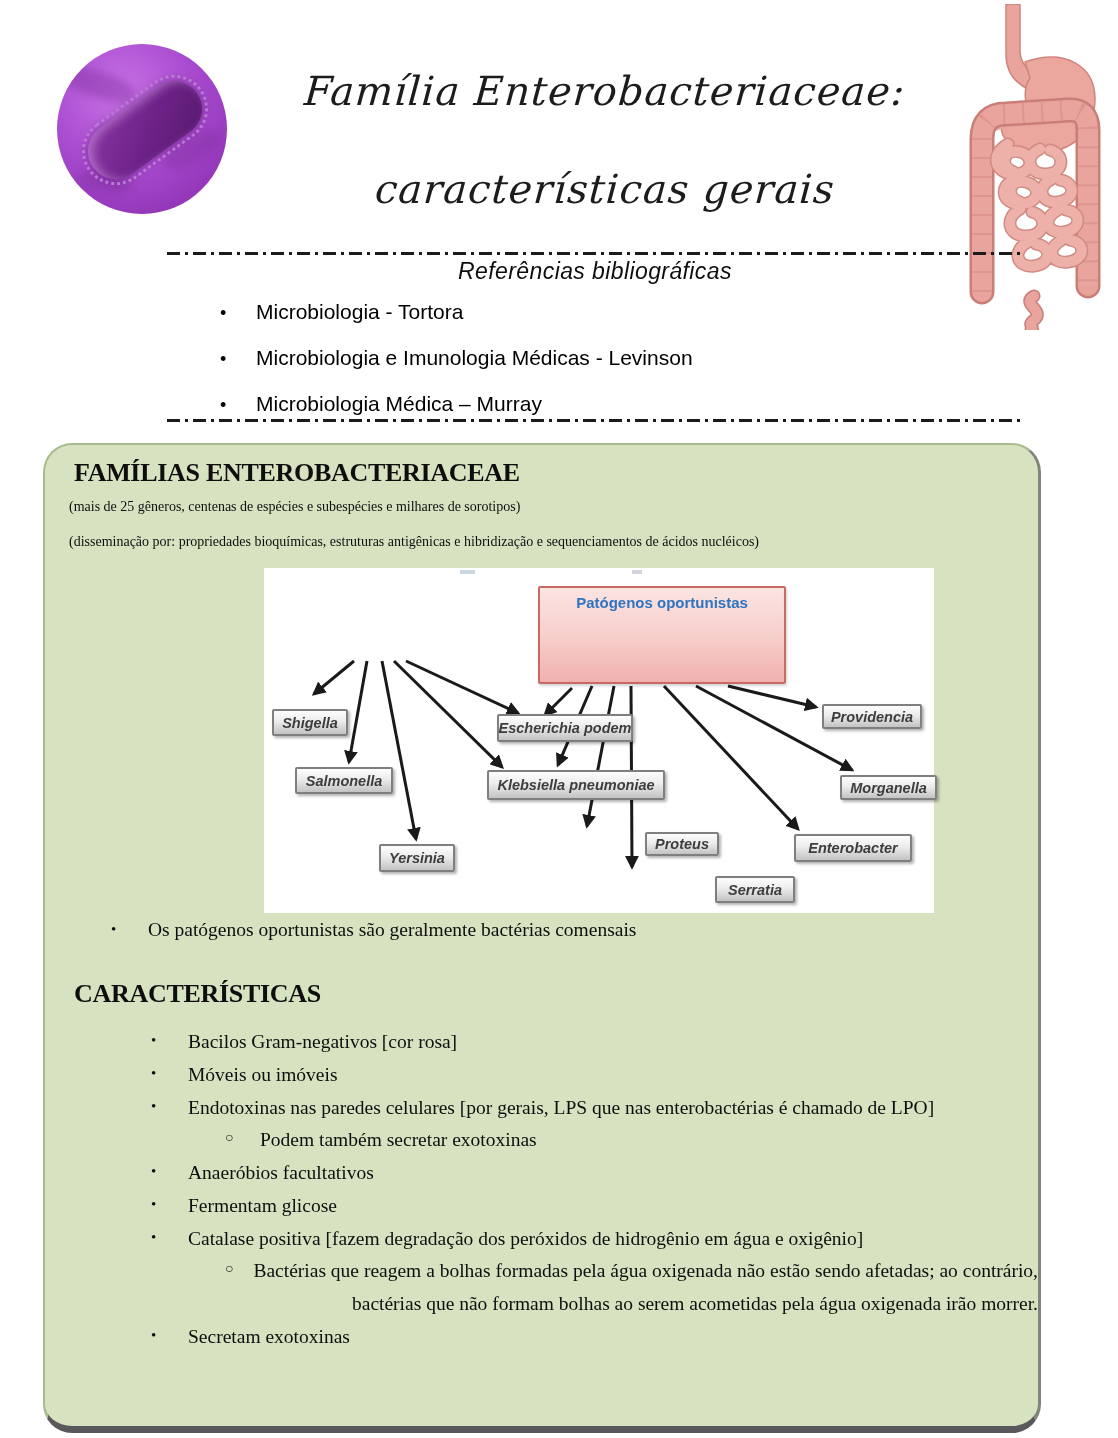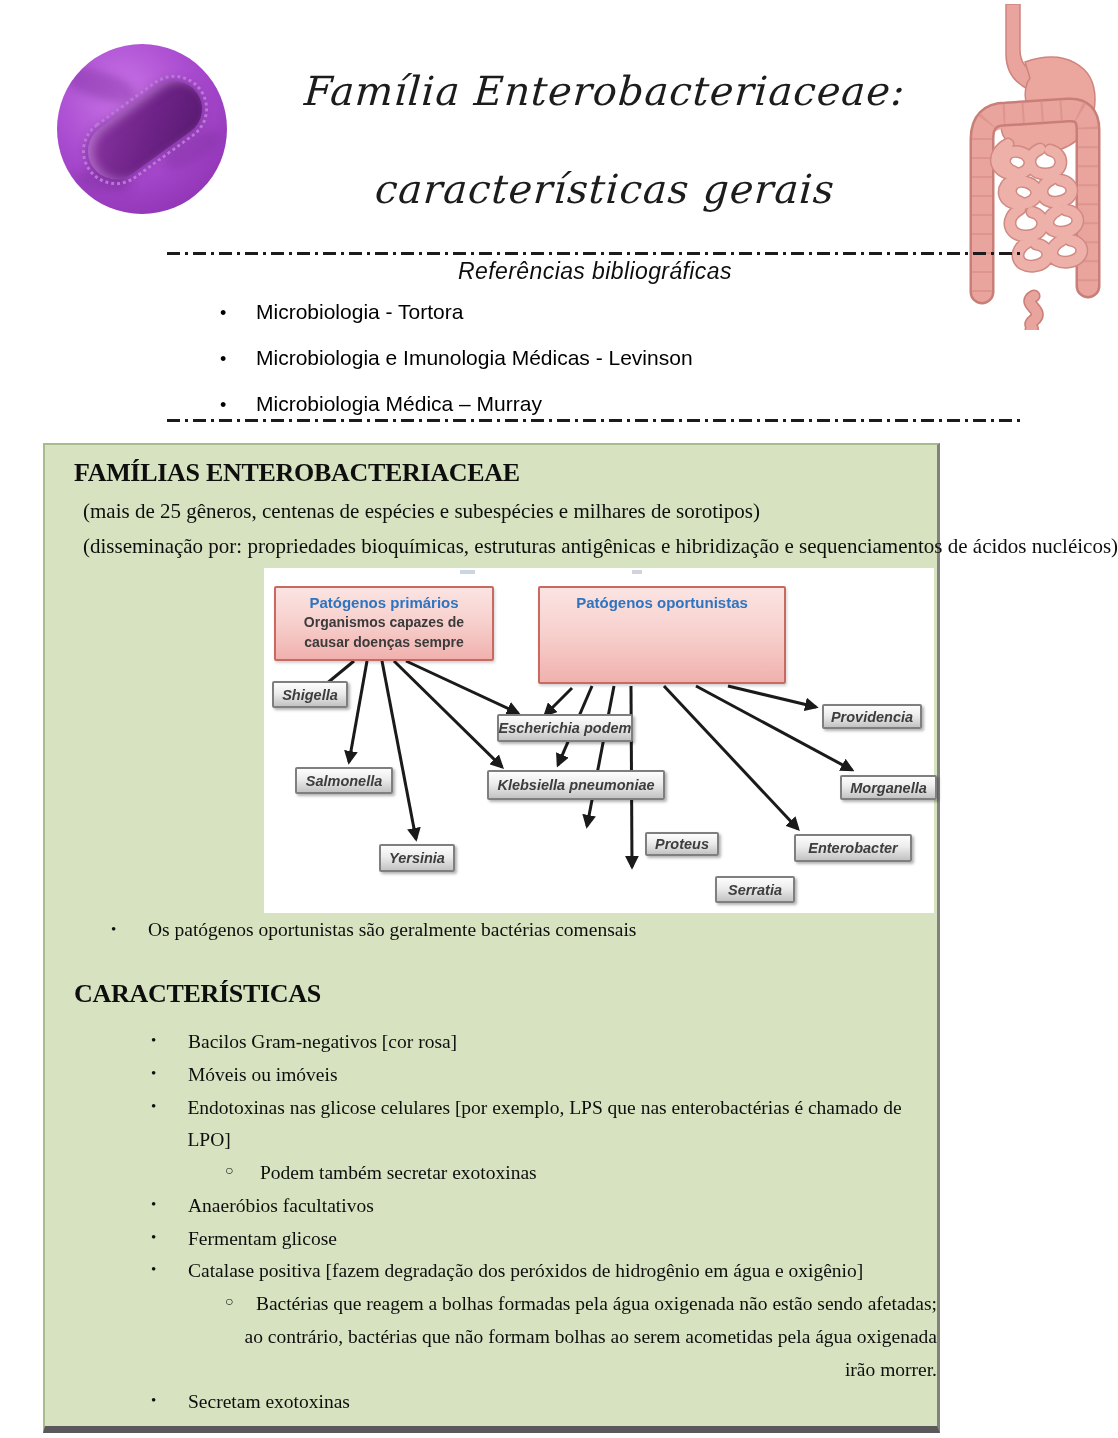--- a/index.html
+++ b/index.html
@@ -46,33 +46,33 @@
   .ref-heading {
     position:absolute; left:235px; top:258px; width:720px; text-align:center;
     font-style:italic; font-size:23px; letter-spacing:.4px; color:#0d0d0d;
   }
   .ref-list { position:absolute; left:220px; top:300px; }
   .ref-item { display:flex; align-items:baseline; margin-bottom:21px; font-size:21px; line-height:24px; color:#000; }
   .ref-bullet { width:36px; font-size:18px; }
 
   
   .panel {
-    position:absolute; left:43px; top:443px; width:897px; height:990px;
+    position:absolute; left:43px; top:443px; width:998px; height:990px;
     background:#d7e3c0;
     border-top:2px solid #a9bb8d; border-left:2px solid #a9bb8d;
-    border-right:3px solid #83837d; border-bottom:7px solid #59595b;
+    border-right:3px solid #83837d; border-bottom:7px solid #59595b;border-radius:29px;
   }
   .serif { font-family:"Liberation Serif", serif; }
   .gp-h {
     position:absolute; left:29px; font-family:"Liberation Serif", serif;
     font-weight:bold; font-size:26px; letter-spacing:-.3px; color:#0e0e0e;
   }
   .h-families { top:13px; }
   .h-caract  { top:534px; }
-  .gp-p { position:absolute; left:38px; font-size:21px; color:#0e0e0e; white-space:nowrap; }
+  .gp-p { position:absolute; left:24px; font-size:14px; color:#0e0e0e; white-space:nowrap; }
   .p1 { top:54px; }
   .p2 { top:89px; }
 
   .note-item { position:absolute; left:66px; top:474px; display:flex; font-size:19.5px; color:#0e0e0e; }
   .b-dot { width:37px; font-size:15px; padding-top:2px; }
   .b-circ { width:35px; font-size:14px; padding-top:2px; }
 
   .char-list { position:absolute; left:0; top:581px; width:100%; }
   .c-item { display:flex; font-size:19.5px; line-height:1.68; color:#0e0e0e; }
   .lvl1 { padding-left:106px; }
@@ -97,21 +97,21 @@
   .pbox-title { font-weight:bold; font-size:15px; color:#2e74c0; line-height:1.35; }
   .pbox-body  { font-weight:bold; font-size:14px; color:#3b3b3b; line-height:1.4; }
 
   .gbox {
     position:absolute; display:flex; align-items:center; justify-content:center;
     border:2px solid #7f7f7f; border-radius:2px;
     background:linear-gradient(180deg,#fdfdfd 0%, #ececec 45%, #c3c3c3 100%);
     font-style:italic; font-weight:bold; font-size:14.5px; color:#3d3d3d;
     box-shadow:2px 2px 3px rgba(0,0,0,.3); white-space:nowrap;
   }
-  .n-shigella     { left:8px;   top:113px; width:76px;  height:27px;text-align:right; }
+  .n-shigella     { left:8px;   top:141px; width:76px;  height:27px;text-align:right; }
   .n-salmonella   { left:31px;  top:199px; width:98px;  height:27px; }
   .n-yersinia     { left:115px; top:276px; width:76px;  height:28px; }
   .n-ecoli        { left:233px; top:146px; width:136px; height:28px; }
   .n-klebsiella   { left:223px; top:202px; width:178px; height:30px; }
   .n-proteus      { left:381px; top:264px; width:74px;  height:24px; }
   .n-serratia     { left:451px; top:308px; width:80px;  height:27px; }
   .n-enterobacter { left:530px; top:266px; width:118px; height:28px; }
   .n-morganella   { left:556px; top:207px; width:97px;  height:25px;margin-left:20px; }
   .n-providencia  { left:558px; top:136px; width:100px; height:25px; }
 </style>
@@ -189,24 +189,20 @@
         <line x1="308" y1="120" x2="281" y2="147"></line>
         <line x1="328" y1="118" x2="294" y2="197"></line>
         <line x1="350" y1="118" x2="323" y2="258"></line>
         <line x1="367" y1="118" x2="368" y2="299"></line>
         <line x1="400" y1="118" x2="534" y2="261"></line>
         <line x1="432" y1="118" x2="588" y2="202"></line>
         <line x1="464" y1="118" x2="552" y2="139"></line>
       </g>
     </svg>
 
-    <div class="pbox pbox-l">
-      <div class="pbox-title">Patógenos primários</div>
-      <div class="pbox-body">Organismos capazes de causar doenças sempre</div>
-    </div>
     <div class="pbox pbox-r">
       <div class="pbox-title">Patógenos oportunistas</div>
     </div>
 
     <div class="gbox n-shigella">Shigella</div>
     <div class="gbox n-salmonella">Salmonella</div>
     <div class="gbox n-yersinia">Yersinia</div>
     <div class="gbox n-ecoli">Escherichia podem</div>
     <div class="gbox n-klebsiella">Klebsiella pneumoniae</div>
     <div class="gbox n-proteus">Proteus</div>
@@ -227,21 +223,21 @@
     <div class="c-item serif lvl1">
       <span class="b-dot">•</span>
       <span>Bacilos Gram-negativos [cor rosa]</span>
     </div>
     <div class="c-item serif lvl1">
       <span class="b-dot">•</span>
       <span>Móveis ou imóveis</span>
     </div>
     <div class="c-item serif lvl1">
       <span class="b-dot">•</span>
-      <span>Endotoxinas nas glicose celulares [por exemplo, LPS que nas enterobactérias é chamado de LPO]</span>
+      <span>Endotoxinas nas paredes celulares [por gerais, LPS que nas enterobactérias é chamado de LPO]</span>
     </div>
     <div class="c-item serif lvl2">
       <span class="b-circ">○</span>
       <span>Podem também secretar exotoxinas</span>
     </div>
     <div class="c-item serif lvl1">
       <span class="b-dot">•</span>
       <span>Anaeróbios facultativos</span>
     </div>
     <div class="c-item serif lvl1">

